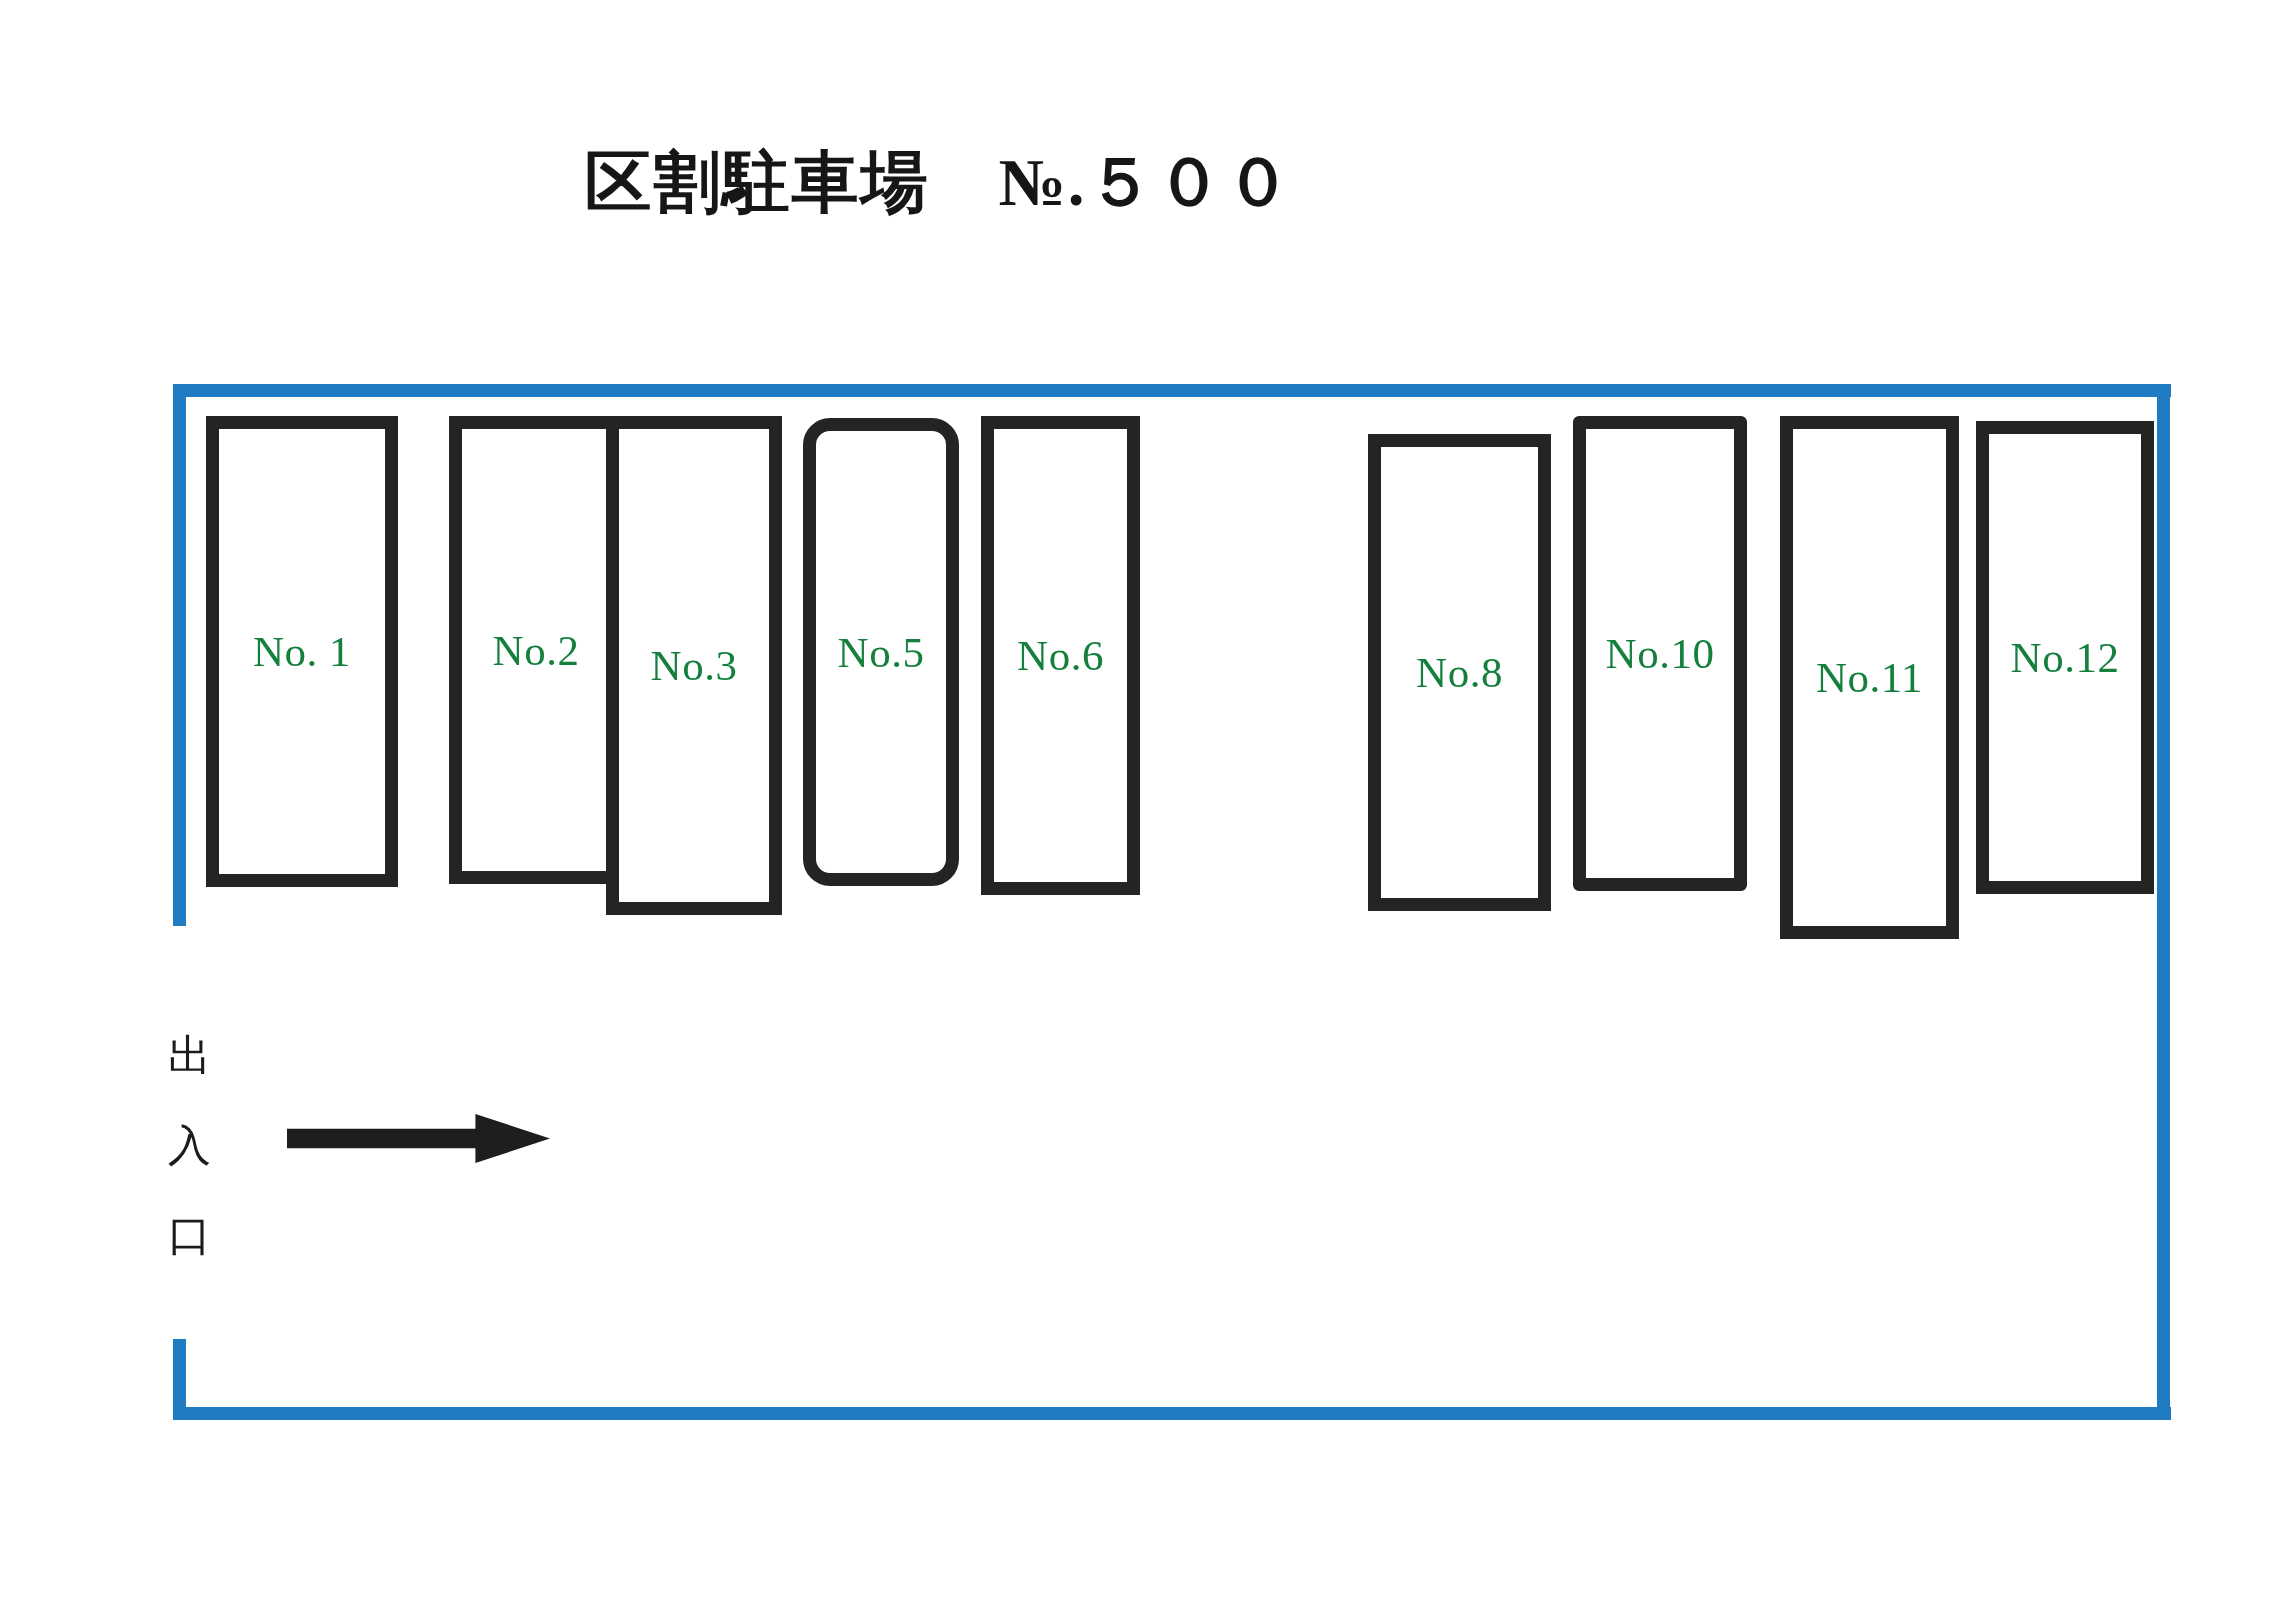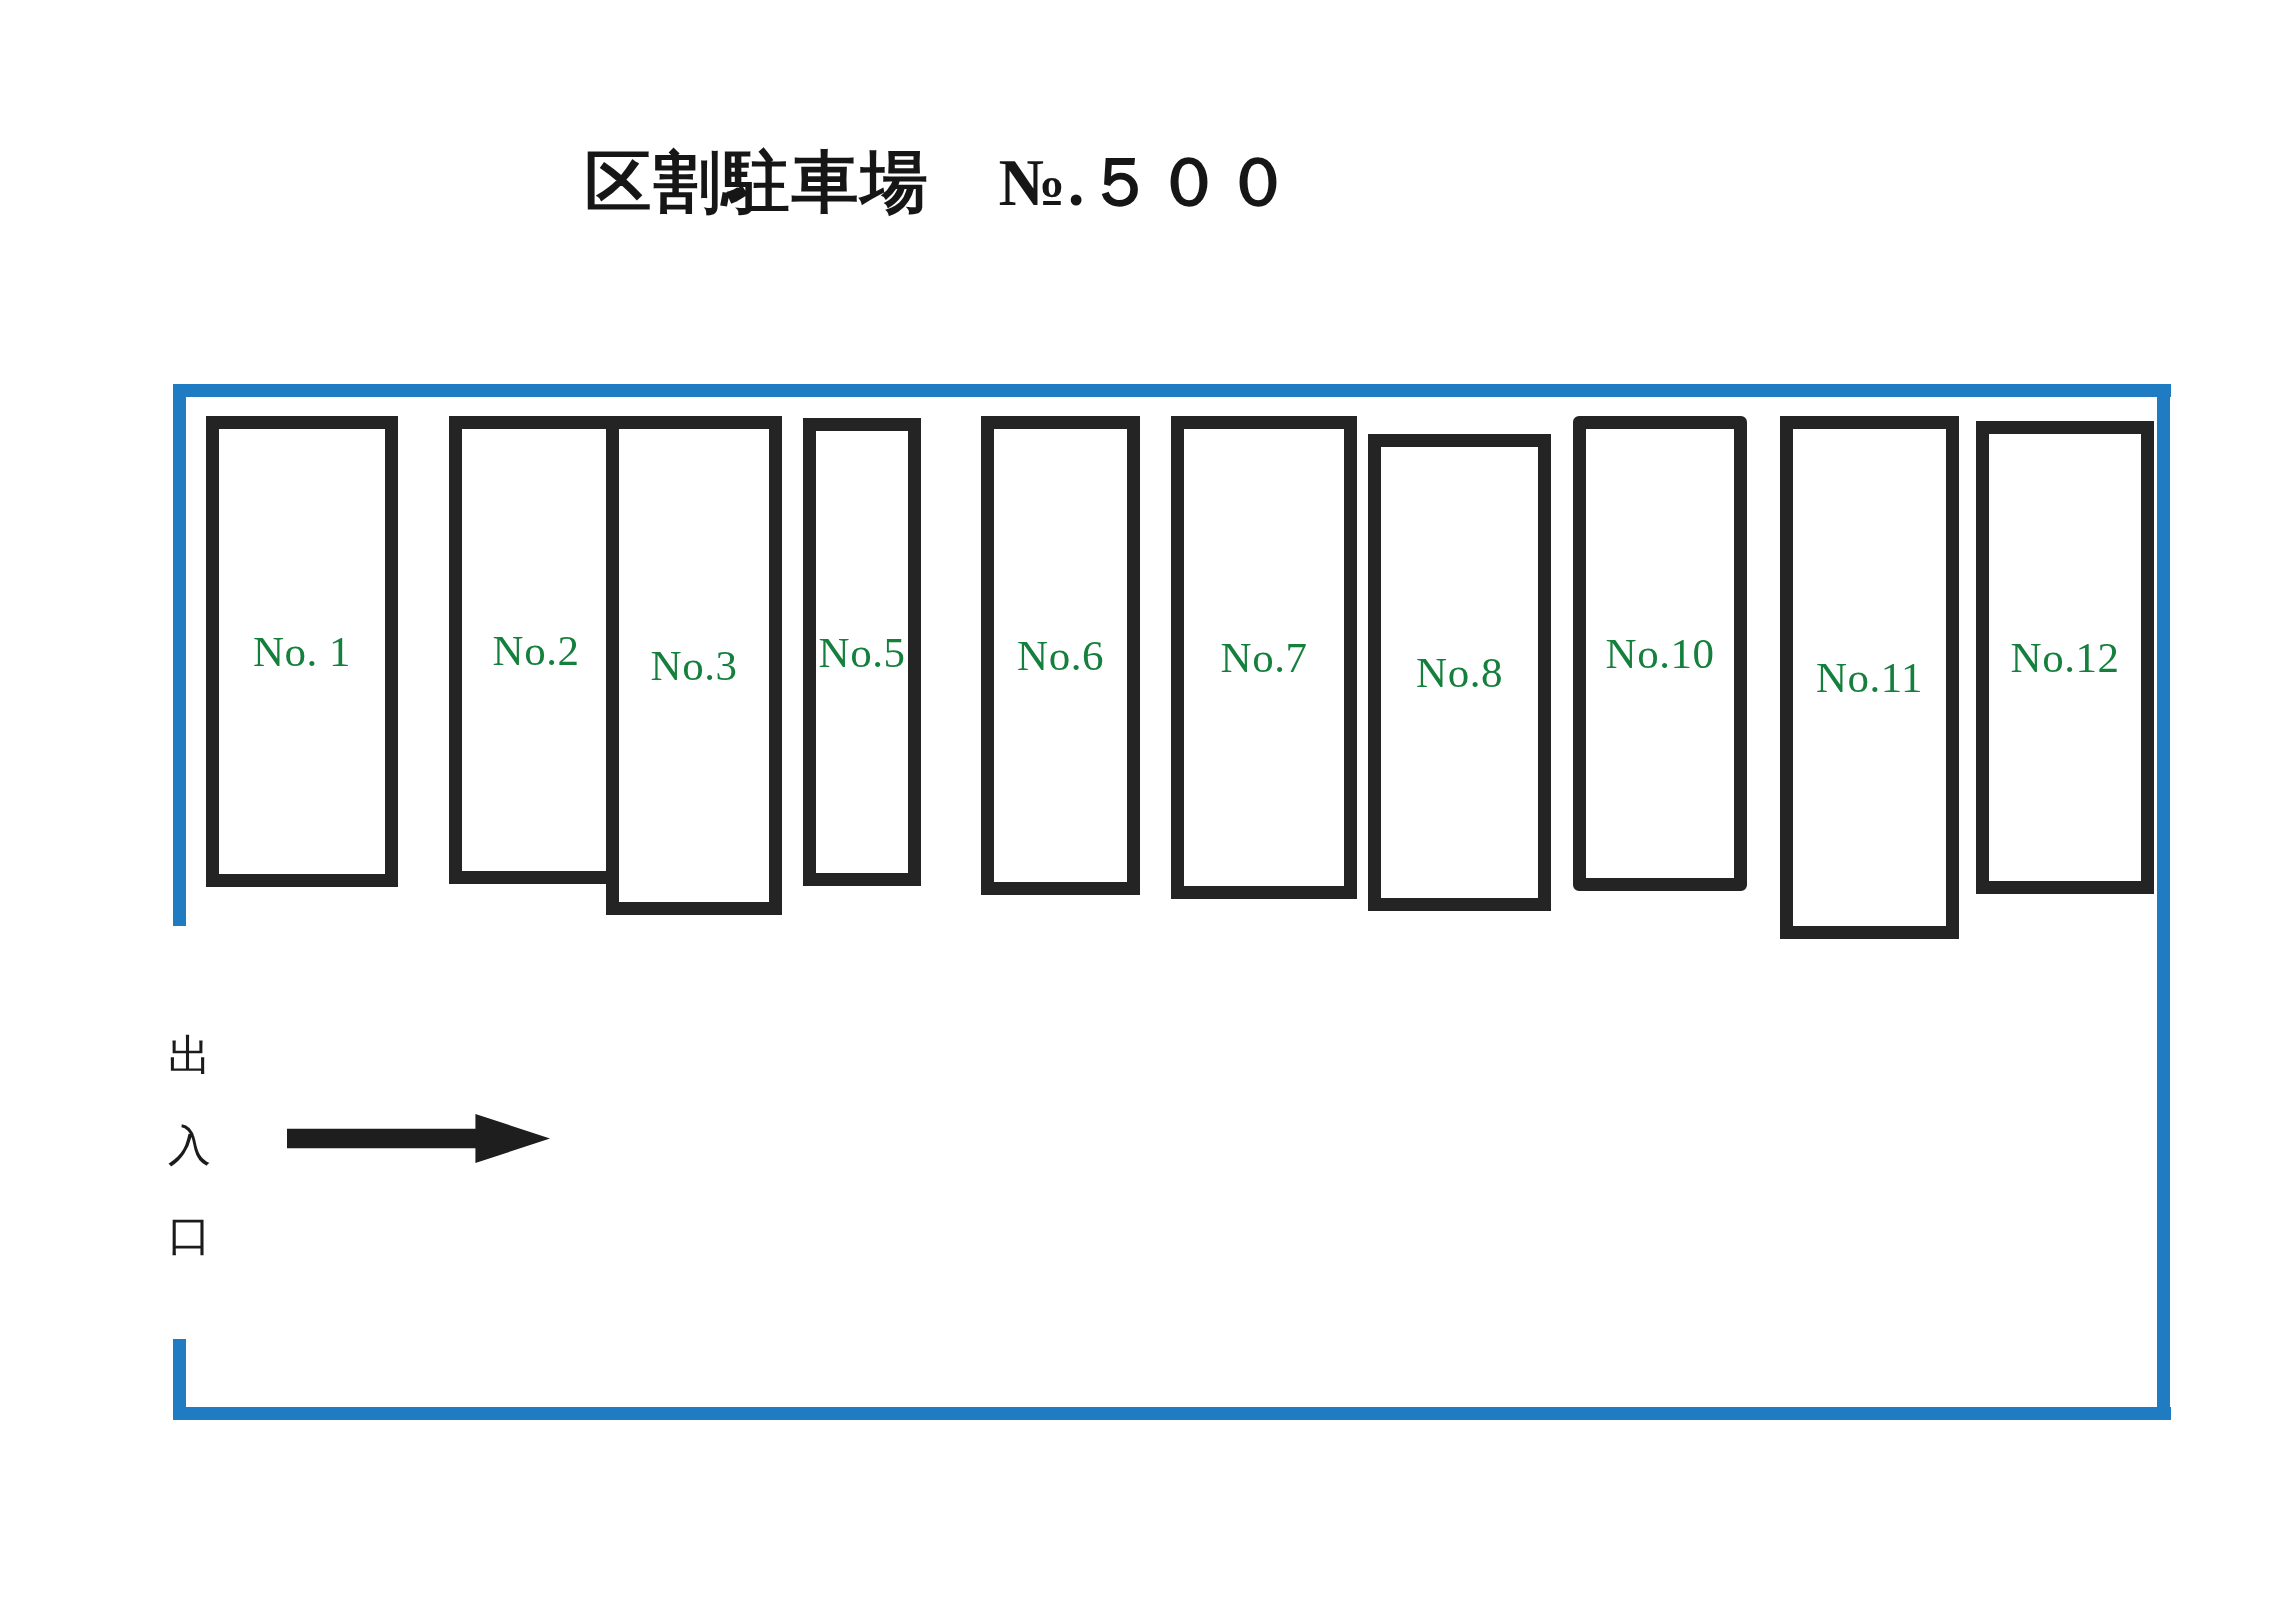--- a/index.html
+++ b/index.html
@@ -130,28 +130,25 @@
 
   <div class="stall" id="stall-0" style="left: 206px; top: 416px; width: 192px; height: 471px;">
     <span class="stall-label">No. 1</span>
   </div>
   <div class="stall" id="stall-1" style="left: 414px; top: 416px; width: 174px; height: 468px; margin-left: 35px;">
     <span class="stall-label">No.2</span>
   </div>
   <div class="stall" id="stall-2" style="left: 606px; top: 416px; width: 176px; height: 499px;">
     <span class="stall-label">No.3</span>
   </div>
-  <div class="stall" id="stall-3" style="left: 803px; top: 418px; width: 118px; height: 468px;">
+  <div class="stall" id="stall-3" style="left: 803px; top: 418px; width: 156px; height: 468px; border-radius: 27px;">
     <span class="stall-label">No.5</span>
   </div>
   <div class="stall" id="stall-4" style="left: 981px; top: 416px; width: 159px; height: 479px;">
     <span class="stall-label">No.6</span>
-  </div>
-  <div class="stall" id="stall-5" style="left: 1171px; top: 416px; width: 186px; height: 483px;">
-    <span class="stall-label">No.7</span>
   </div>
   <div class="stall" id="stall-6" style="left: 1368px; top: 434px; width: 183px; height: 477px;">
     <span class="stall-label">No.8</span>
   </div>
   <div class="stall" id="stall-7" style="left: 1573px; top: 416px; width: 174px; height: 475px; border-radius: 6px;">
     <span class="stall-label">No.10</span>
   </div>
   <div class="stall" id="stall-8" style="left: 1780px; top: 416px; width: 179px; height: 523px;">
     <span class="stall-label">No.11</span>
   </div>

